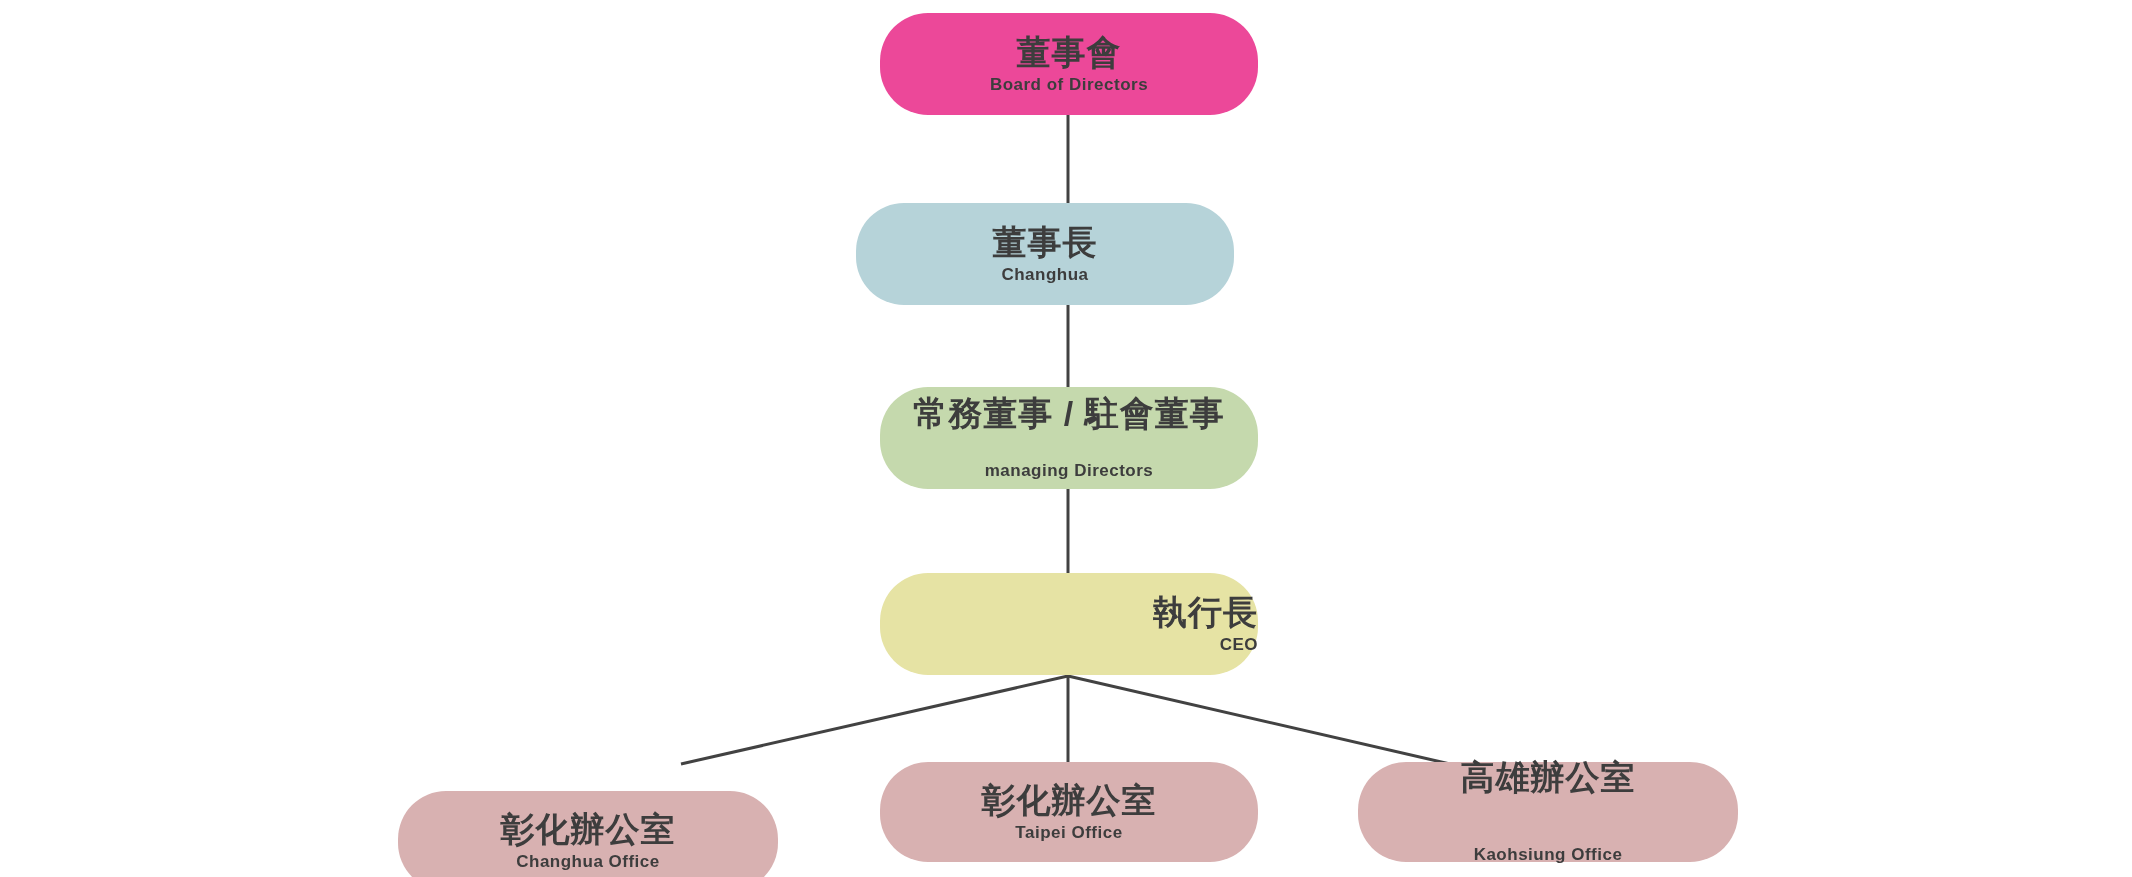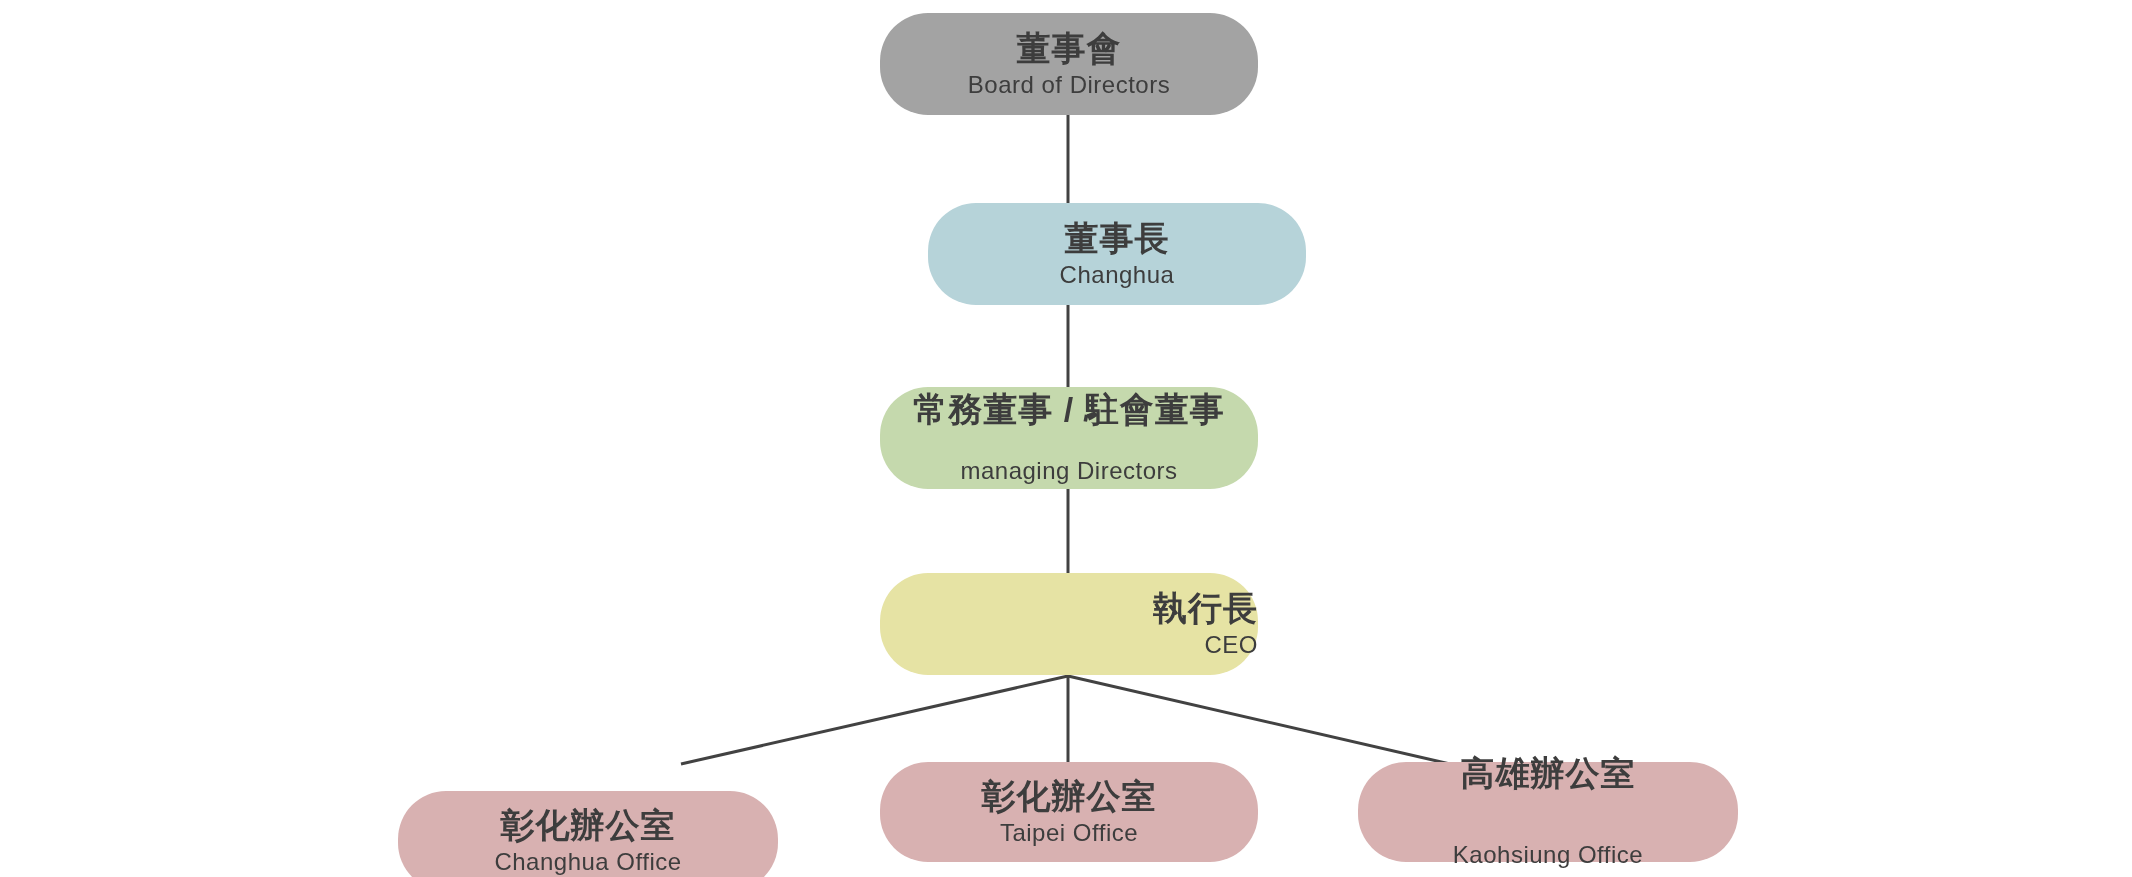--- a/index.html
+++ b/index.html
@@ -35,50 +35,50 @@
     text-align: center;
   }
   .node .zh {
     font-size: 34px;
     font-weight: 700;
     line-height: 1.15;
     letter-spacing: 1px;
     white-space: nowrap;
   }
   .node .en {
-    font-size: 24px;
-    font-weight: 400;
+    font-size: 17px;
+    font-weight: 700;
     line-height: 1.2;
     letter-spacing: 0.5px;
     white-space: nowrap;
   }
   
   .node-board     { left: 880px;  top: 13px;  width: 378px; height: 102px; }
-  .node-chairman  { left: 928px;  top: 203px; width: 378px; height: 102px; }
+  .node-chairman  { left: 856px;  top: 203px; width: 378px; height: 102px; }
   .node-managing  { left: 880px;  top: 387px; width: 378px; height: 102px; gap: 28px; }
   .node-ceo       { left: 880px;  top: 573px; width: 378px; height: 102px; align-items: flex-end; }
   .node-changhua  { left: 398px;  top: 791px; width: 380px; height: 100px; }
   .node-taipei    { left: 880px;  top: 762px; width: 378px; height: 100px; }
   .node-kaohsiung { left: 1358px; top: 762px; width: 380px; height: 100px; gap: 48px; }
 </style>
 </head>
 <body>
 
 <div class="canvas" style="color: rgb(61, 61, 61);">
 
   <svg class="connectors" viewBox="0 0 2132 877" xmlns="http://www.w3.org/2000/svg">
     <line x1="1068" y1="110" x2="1068" y2="207" stroke-width="3" stroke="#424242"></line>
     <line x1="1068" y1="300" x2="1068" y2="392" stroke-width="3" stroke="#424242"></line>
     <line x1="1068" y1="484" x2="1068" y2="578" stroke-width="3" stroke="#424242"></line>
     <line x1="1068" y1="676" x2="681" y2="764" stroke-width="3" stroke="#424242"></line>
     <line x1="1068" y1="672" x2="1068" y2="765" stroke-width="3" stroke="#424242"></line>
     <line x1="1068" y1="676" x2="1450" y2="764" stroke-width="3" stroke="#424242"></line>
   </svg>
 
-  <div class="node node-board" style="background-color: #a3a3a3;">
+  <div class="node node-board" style="background-color: #ec4899;">
     <div class="zh">董事會</div>
     <div class="en">Board of Directors</div>
   </div>
 
   <div class="node node-chairman" style="background-color: rgb(182, 211, 217);">
     <div class="zh">董事長</div>
     <div class="en">Changhua</div>
   </div>
 
   <div class="node node-managing" style="background-color: rgb(197, 217, 173);">

